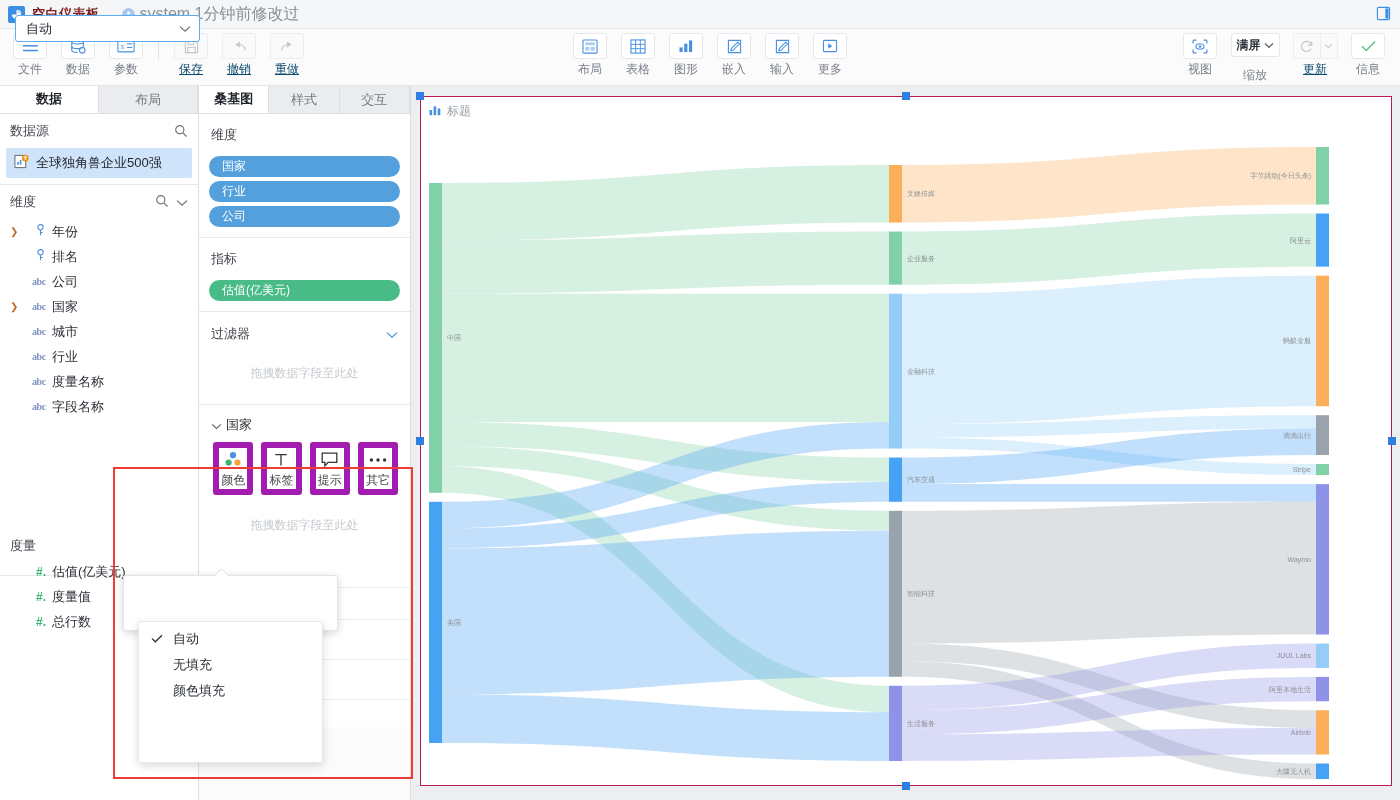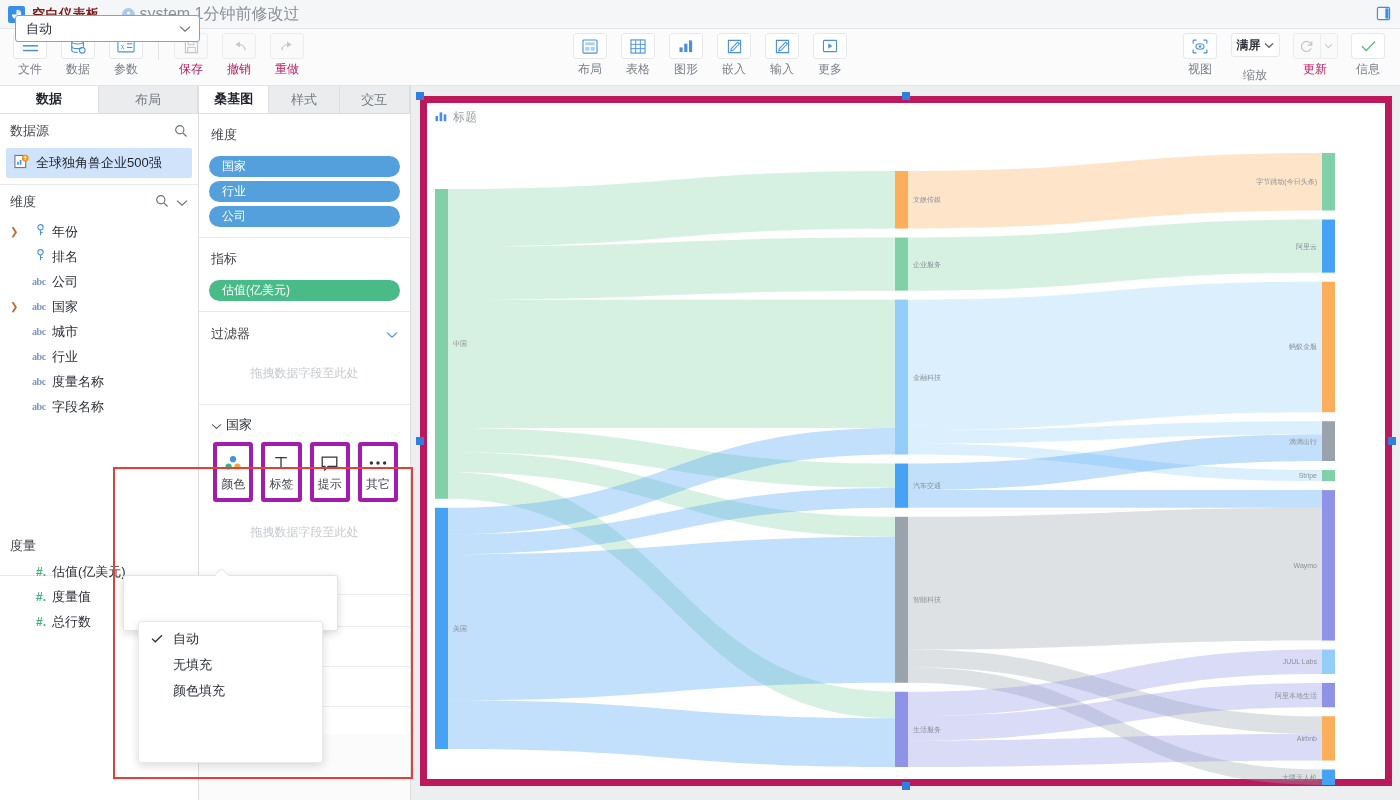--- a/index.html
+++ b/index.html
@@ -45,21 +45,21 @@
   .tb-item {
     width:48px; height:53px; display:flex; flex-direction:column;
     align-items:center; justify-content:flex-start; padding-top:4px; cursor:pointer;
   }
   .tb-btn {
     width:34px; height:26px; border:1px solid #e6e8eb; border-radius:3px; background:#fff;
     display:flex; align-items:center; justify-content:center;
   }
   .tb-label { font-size:12px; color:#7a8088; margin-top:3px; line-height:14px; white-space:nowrap; }
   .tb-item.disabled .tb-btn { background:#fafafa; border-color:#ededed; }
-  .tb-item.disabled .tb-label { color:#be185d; }
+  .tb-item.disabled .tb-label { color:#0c4a6e;text-decoration:underline; }
   .tb-sep { width:1px; height:22px; background:#e1e3e6; margin:9px 8px 0 8px; }
   .tb-combo {
     display:flex; align-items:center; gap:3px; border:1px solid #e6e8eb;
     border-radius:3px; background:#fff; height:26px; padding:0 5px;
   }
   .tb-combo .val { font-size:12px; color:#2b2f36; font-weight:bold; }
   .tb-combo-split {
     display:flex; align-items:stretch; border:1px solid #ededed; border-radius:3px;
     background:#fafafa; height:26px;
   }
@@ -130,21 +130,21 @@
   .dropzone {
     text-align:center; font-size:12px; color:#c6cace; padding:14px 0 22px 0;
   }
   .marks-box {
     border-top:1px solid #e8e9eb; background:#fff;
   }
   .marks-head { display:flex; align-items:center; gap:4px; padding:11px 12px 8px 12px;
                 font-size:13px; color:#2b2f36; }
   .marks-row { display:flex; gap:8px; padding:0 12px 8px 14px; }
   .mark-btn {
-    width:42px; height:60px; border:4px solid #a21caf; border-radius:3px; background:#fff;
+    width:42px; height:53px; border:6px solid #a21caf; border-radius:3px; background:#fff;
     display:flex; flex-direction:column; align-items:center; justify-content:center;
     cursor:pointer;
   }
   .mark-btn .mi { height:24px; display:flex; align-items:center; justify-content:center; }
   .mark-btn .ml { font-size:12px; color:#42464c; margin-top:1px; }
   .mark-rows .mrow { height:32px; border-bottom:1px solid #eceef0; }
   .mark-rows .mrow.tall { height:40px; }
   .adv-row { display:flex; align-items:center; gap:6px; padding:9px 0 0 12px;
              font-size:13px; color:#2b2f36; cursor:pointer; }
 
@@ -187,21 +187,21 @@
   .dd-item .chk.hidden { visibility:hidden; }
   .dd-item .txt { padding-left:2px; }
 
   
   .canvas {
     position:absolute; left:411px; top:86px; width:989px; height:714px;
     background:#eceef0;
   }
   .chart-frame {
     position:absolute; left:9px; top:10px; width:972px; height:690px;
-    background:#fff; border:7px solid #be185d;
+    background:#fff; border:1px solid #be185d;
   }
   .chart-head {
     display:flex; align-items:center; gap:6px; padding:6px 0 0 8px;
     font-size:12px; color:#9aa0a6;
   }
   .handle {
     position:absolute; width:8px; height:8px; background:#2f7fe0; z-index:5;
   }
   .sankey { position:absolute; left:0; top:24px; width:972px; height:666px; }
 

